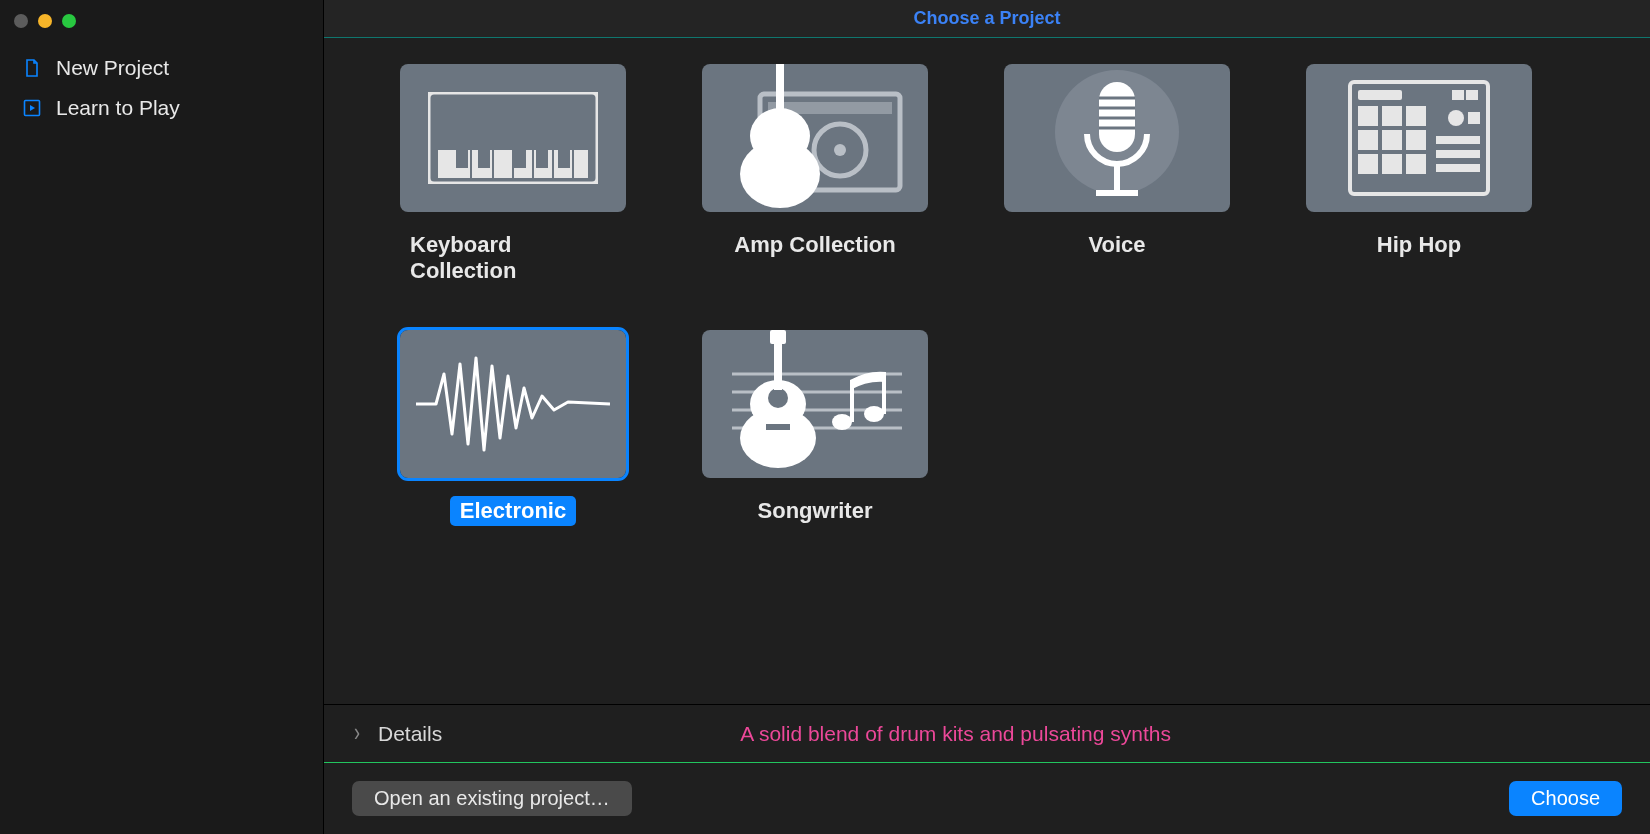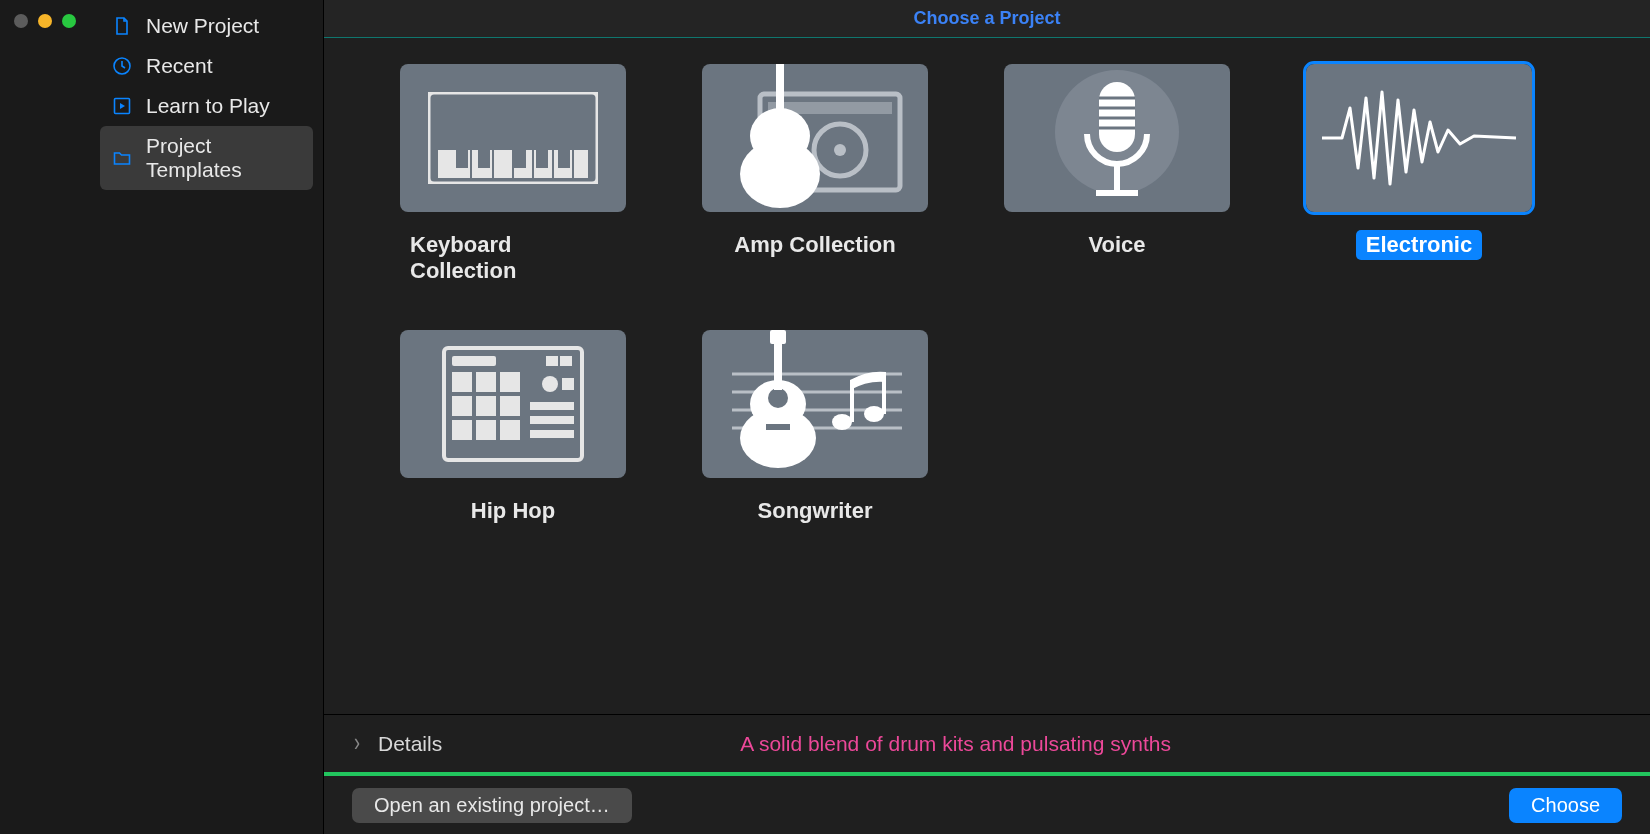--- a/index.html
+++ b/index.html
@@ -15,21 +15,21 @@
     display: flex;
     width: 100%;
     height: 100%;
   }
   
   .sidebar {
     width: 324px;
     background: #1a1a1a;
     border-right: 1px solid #000;
     display: flex;
-    flex-direction: row;
+    flex-direction: column;
     padding-top: 6px;
   }
   .traffic-lights {
     display: flex;
     gap: 10px;
     padding: 8px 14px 20px 14px;
   }
   .tl { width: 14px; height: 14px; border-radius: 50%; }
   .tl-close { background: #5c5c5c; }
   .tl-min   { background: #f7b529; }
@@ -115,22 +115,22 @@
     align-items: center;
     padding: 0 30px;
     gap: 18px;
     font-size: 21px;
     color: #d8d8d8;
   }
   .chevron { color: #888; font-size: 18px; transform: scaleY(1.4); }
   .details-desc { margin-left: 280px; color: #ec4899; }
   
   .footer {
-    height: 62px;
-    border-top: 4px solid #22c55e;
+    height: 72px;
+    border-top: 1px solid #22c55e;
     display: flex;
     align-items: center;
     justify-content: space-between;
     padding: 0 28px;
   }
   .btn {
     font-size: 20px;
     padding: 6px 22px;
     border-radius: 7px;
     border: none;
@@ -155,49 +155,32 @@
       <div class="side-item">
         <span class="side-icon">
           <svg viewBox="0 0 20 20" fill="none" stroke="#0a84ff" stroke-width="1.6">
             <path d="M5 2h7l3 3v13H5z"></path>
               <path d="M12 2v3h3"></path>
           </svg>
         </span>
         <span>New Project</span>
       </div>
 
-      <div class="side-item">
-        <span class="side-icon">
-          <svg viewBox="0 0 20 20" fill="none" stroke="#0a84ff" stroke-width="1.6">
-            <circle cx="10" cy="10" r="8"></circle>
-              <path d="M10 5v5l3 2"></path>
-          </svg>
-        </span>
-        <span>Recent</span>
-      </div>
 
       <div class="side-item">
         <span class="side-icon">
           <svg viewBox="0 0 20 20" fill="none" stroke="#0a84ff" stroke-width="1.6">
             <rect x="2.5" y="2.5" width="15" height="15" rx="1"></rect>
               <path d="M8 7l5 3-5 3z" fill="#0a84ff" stroke="none"></path>
           </svg>
         </span>
         <span>Learn to Play</span>
       </div>
 
 
-      <div class="side-item selected">
-        <span class="side-icon">
-          <svg viewBox="0 0 20 20" fill="none" stroke="#0a84ff" stroke-width="1.6">
-            <path d="M2.5 5h5l2 2h8v9h-15z"></path>
-          </svg>
-        </span>
-        <span>Project Templates</span>
-      </div>
 
     </div>
   </div>
 
   <div class="main">
     <div class="titlebar">
       <span>Choose a Project</span>
     </div>
 
     <div class="content">
@@ -251,29 +234,20 @@
               <line x1="95" y1="64" x2="131" y2="64" stroke="#6b7580" stroke-width="3"></line>
               <path d="M83 70 a30 30 0 0 0 60 0" fill="none" stroke="#ffffff" stroke-width="6"></path>
               <rect x="110" y="100" width="6" height="26" fill="#ffffff"></rect>
               <rect x="92" y="126" width="42" height="6" fill="#ffffff"></rect>
             </svg>
           </div>
           <div class="tile-label">Voice</div>
         </div>
 
         <div class="tile">
-          <div class="thumb selected">
-            <svg width="210" height="120">
-              <path d="M8 60 L28 60 L36 30 L44 90 L52 20 L60 100 L68 14 L76 106 L84 22 L92 94 L100 32 L108 84 L116 44 L124 74 L134 52 L146 66 L160 58 L202 60" fill="none" stroke="#ffffff" stroke-width="3" stroke-linejoin="round"></path>
-            </svg>
-          </div>
-          <div class="tile-label selected">Electronic</div>
-        </div>
-
-        <div class="tile">
           <div class="thumb">
             <svg width="226" height="148">
               <rect x="44" y="18" width="138" height="112" rx="4" fill="none" stroke="#e6e6e6" stroke-width="4"></rect>
 
               <rect x="52" y="26" width="44" height="10" rx="2" fill="#e6e6e6"></rect>
               <rect x="146" y="26" width="12" height="10" fill="#e6e6e6"></rect>
               <rect x="160" y="26" width="12" height="10" fill="#e6e6e6"></rect>
 
               <g fill="#e6e6e6">
                 <rect x="52" y="42" width="20" height="20"></rect>
@@ -291,20 +265,29 @@
               <rect x="162" y="48" width="12" height="12" fill="#e6e6e6"></rect>
               <rect x="130" y="72" width="44" height="8" fill="#e6e6e6"></rect>
               <rect x="130" y="86" width="44" height="8" fill="#e6e6e6"></rect>
               <rect x="130" y="100" width="44" height="8" fill="#e6e6e6"></rect>
             </svg>
           </div>
           <div class="tile-label">Hip Hop</div>
         </div>
 
         <div class="tile">
+          <div class="thumb selected">
+            <svg width="210" height="120">
+              <path d="M8 60 L28 60 L36 30 L44 90 L52 20 L60 100 L68 14 L76 106 L84 22 L92 94 L100 32 L108 84 L116 44 L124 74 L134 52 L146 66 L160 58 L202 60" fill="none" stroke="#ffffff" stroke-width="3" stroke-linejoin="round"></path>
+            </svg>
+          </div>
+          <div class="tile-label selected">Electronic</div>
+        </div>
+
+        <div class="tile">
           <div class="thumb">
             <svg width="226" height="148">
 
               <line x1="30" y1="44" x2="200" y2="44" stroke="#b9bfc6" stroke-width="3"></line>
               <line x1="30" y1="62" x2="200" y2="62" stroke="#b9bfc6" stroke-width="3"></line>
               <line x1="30" y1="80" x2="200" y2="80" stroke="#b9bfc6" stroke-width="3"></line>
               <line x1="30" y1="98" x2="200" y2="98" stroke="#b9bfc6" stroke-width="3"></line>
 
               <g fill="#ffffff">
                 <ellipse cx="140" cy="92" rx="10" ry="8"></ellipse>

